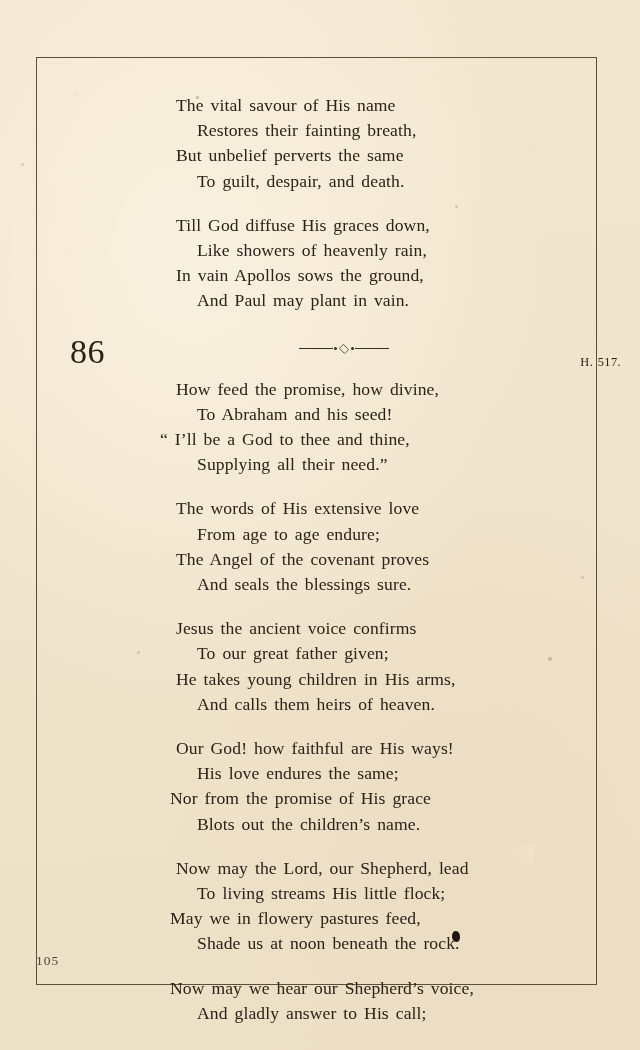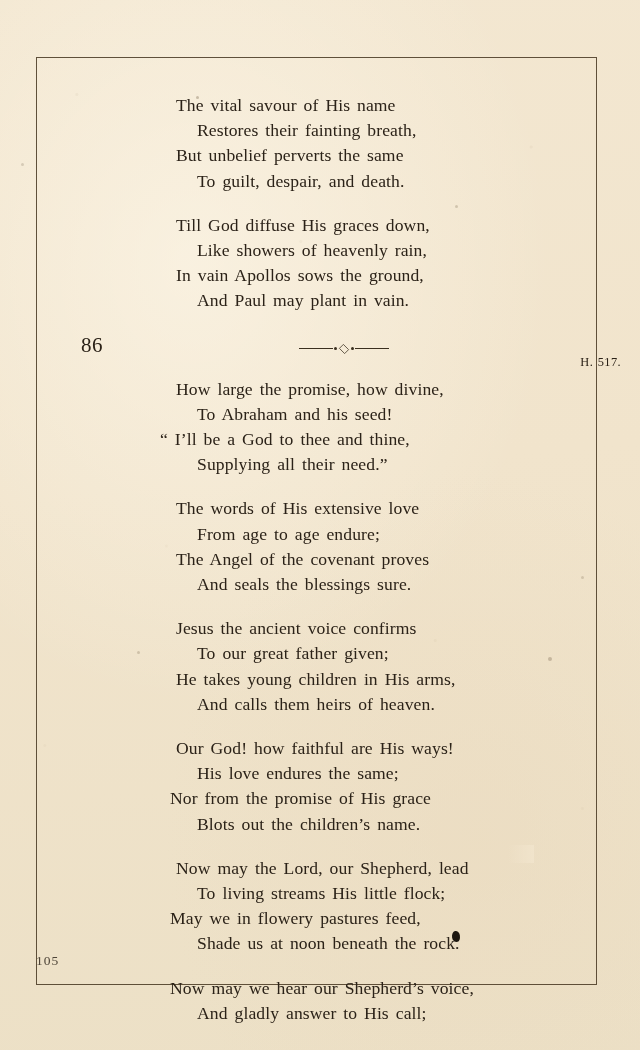--- a/index.html
+++ b/index.html
@@ -80,23 +80,23 @@
   .verse .ln.ind { padding-left: 21px; }
 
   
   .hymn-head {
     position: relative;
     height: 40px;
     margin: 16px 0 4px 0;
   }
   .hymn-no {
     position: absolute;
-    left: 19px;
+    left: 8px;
     top: 2px;
-    font-size: 21px;
+    font-size: 34px;
     line-height: 1;
     letter-spacing: .5px;
   }
   .ornament {
     position: absolute;
     left: 0;
     right: 0;
     top: 11px;
     display: flex;
     align-items: center;
@@ -201,21 +201,21 @@
         <span class="bar"></span>
         <span class="dot"></span>
         <span class="lozenge"></span>
         <span class="dot"></span>
         <span class="bar"></span>
       </div>
       <div class="hymn-ref">H. 517.</div>
     </div>
 
     <p class="verse">
-      <span class="ln">How large the promise, how divine,</span>
+      <span class="ln">How feed the promise, how divine,</span>
       <span class="ln ind">To Abraham and his seed!</span>
       <span class="ln" style="margin-left:-16px">“ I’ll be a God to thee and thine,</span>
       <span class="ln ind">Supplying all their need.”</span>
     </p>
 
     <p class="verse">
       <span class="ln">The words of His extensive love</span>
       <span class="ln ind">From age to age endure;</span>
       <span class="ln">The Angel of the covenant proves</span>
       <span class="ln ind">And seals the blessings sure.</span>

